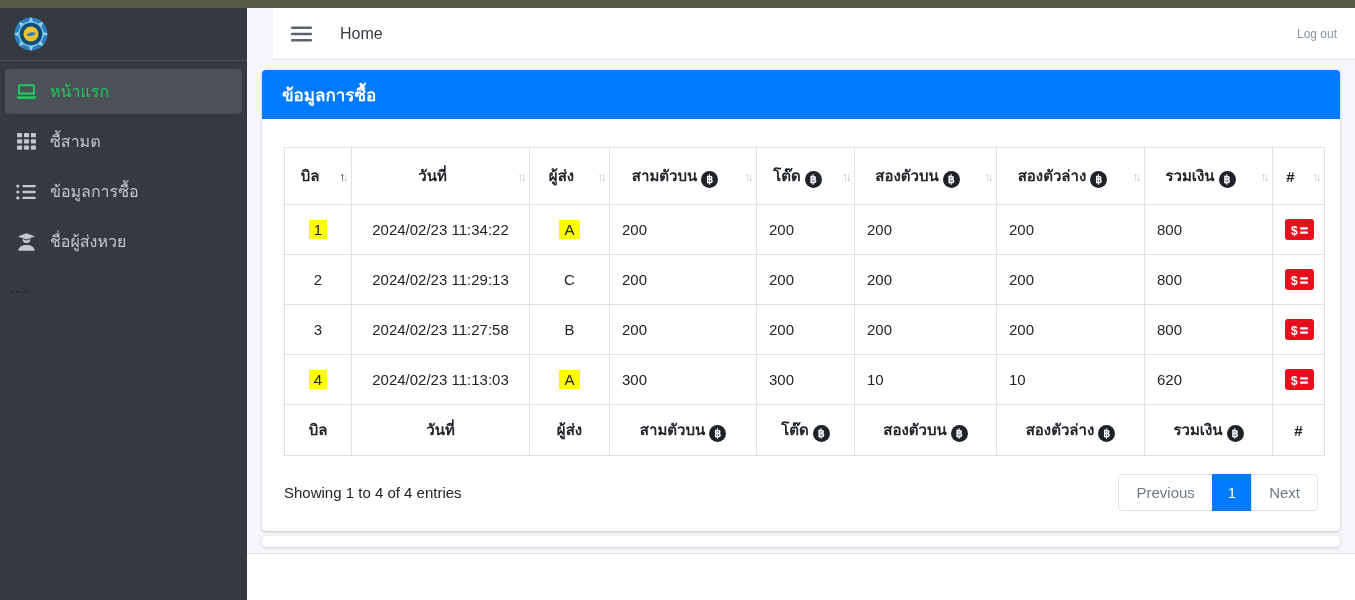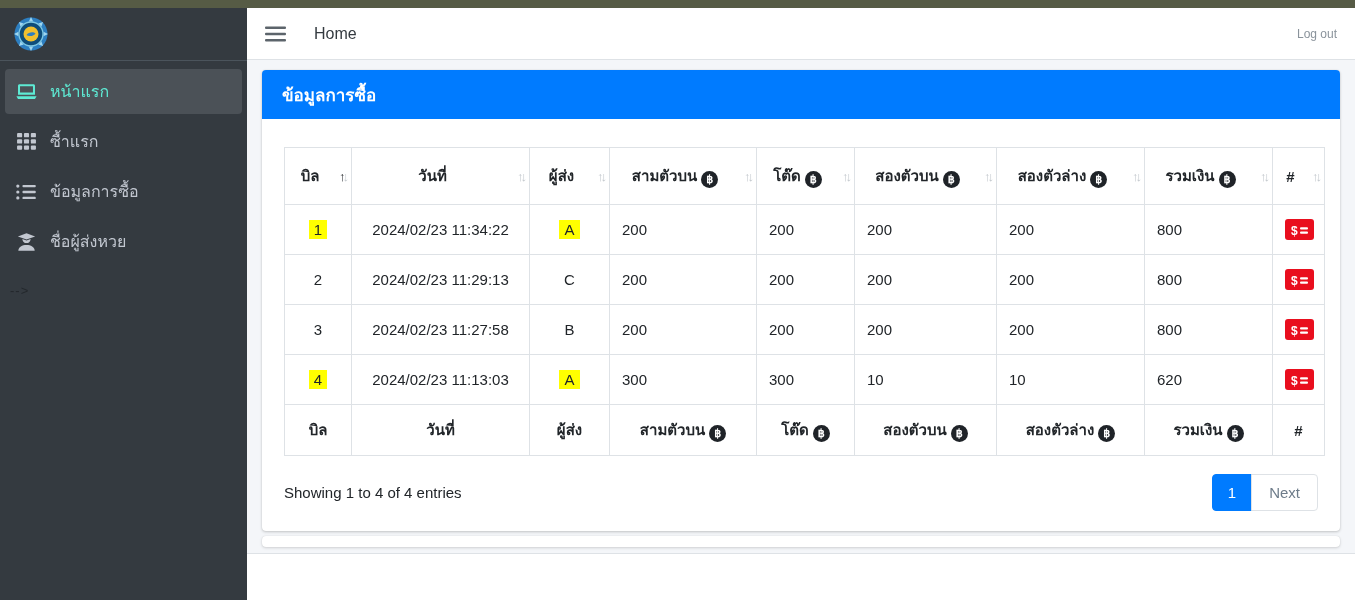--- a/index.html
+++ b/index.html
@@ -11,26 +11,26 @@
     width:1355px; height:600px; overflow:hidden; position:relative;
     font-family:"Liberation Sans", sans-serif; background:#fff; color:#212529;
   }
   .top-strip{position:absolute; top:0; left:0; width:1355px; height:8px; background:var(--strip); z-index:30;}
   
   .sidebar{position:absolute; top:8px; left:0; width:247px; height:592px; background:var(--sidebar); color:#c2c7d0; z-index:20;}
   .brand{display:flex; align-items:center; gap:11px; padding:9px 14px; border-bottom:1px solid #4b545c; color:#fff; font-size:19px;}
   .brand-logo{flex:0 0 auto; width:34px; height:34px;}
   .nav{padding:8px 5px;}
   .nav-item{display:flex; align-items:center; gap:13px; padding:10px 10px; margin-bottom:5px; border-radius:4px; font-size:16px; color:#c2c7d0; cursor:pointer;}
-  .nav-item.active{background:#4b5157; color:#5eead4;}
+  .nav-item.active{background:#4b5157; color:#22c55e;}
   .nav-icon{width:22px; height:20px; display:flex; align-items:center; justify-content:center;}
   .stray{padding:6px 10px; font-size:13px; color:#23282c; letter-spacing:1px;}
   
   .main{position:absolute; top:8px; left:247px; width:1108px; height:592px; background:var(--content);}
-  .navbar{height:52px; background:#fff; border-bottom:1px solid var(--border); display:flex; align-items:center; padding:0 18px;}
+  .navbar{height:52px; background:#fff; border-bottom:1px solid var(--border); display:flex; align-items:center; padding:0 18px;margin-left:26px;}
   .hamburger{color:#5c646b; display:flex; align-items:center; cursor:pointer;}
   .home-link{margin-left:28px; font-size:16px; color:#343a40; cursor:pointer;}
   .logout-link{margin-left:auto; font-size:12px; color:#8a939b; cursor:pointer;}
   .main-footer{position:absolute; left:0; bottom:0; width:100%; height:47px; background:#fff; border-top:1px solid var(--border);}
   
   .card{margin:10px 15px 0; background:#fff; border-radius:4px;
     box-shadow:0 0 1px rgba(0,0,0,.13), 0 1px 3px rgba(0,0,0,.2);}
   .card-header{background:var(--accent); color:#fff; font-weight:bold; font-size:17px; padding:11px 20px; border-radius:4px 4px 0 0;}
   .card-body{padding:28px 22px 20px;}
   .card-strip{margin:5px 15px 0; height:11px; background:#fff; border-radius:4px;
@@ -103,21 +103,21 @@
               <rect x="14.6" y="0" width="5.4" height="4.6" rx="1"></rect>
               <rect x="0" y="6.6" width="5.4" height="4.6" rx="1"></rect>
               <rect x="7.3" y="6.6" width="5.4" height="4.6" rx="1"></rect>
               <rect x="14.6" y="6.6" width="5.4" height="4.6" rx="1"></rect>
               <rect x="0" y="13.2" width="5.4" height="4.6" rx="1"></rect>
               <rect x="7.3" y="13.2" width="5.4" height="4.6" rx="1"></rect>
               <rect x="14.6" y="13.2" width="5.4" height="4.6" rx="1"></rect>
             </g>
           </svg>
         </span>
-        <span>ซื้าแรก</span>
+        <span>ซื้สามต</span>
       </a>
       <a class="nav-item">
         <span class="nav-icon">
           <svg width="20" height="16" viewBox="0 0 22 18">
             <g fill="currentColor">
               <rect x="0" y="0.5" width="3.6" height="3.6" rx="1.8"></rect>
               <rect x="0" y="7.2" width="3.6" height="3.6" rx="1.8"></rect>
               <rect x="0" y="13.9" width="3.6" height="3.6" rx="1.8"></rect>
               <rect x="7" y="1" width="15" height="2.6" rx="1"></rect>
               <rect x="7" y="7.7" width="15" height="2.6" rx="1"></rect>
@@ -258,20 +258,21 @@
               <th style="padding-right: 8px;"><span>สองตัวบน</span><span class="baht">฿</span></th>
               <th style="padding-right: 8px;"><span>สองตัวล่าง</span><span class="baht">฿</span></th>
               <th style="padding-right: 8px;"><span>รวมเงิน</span><span class="baht">฿</span></th>
               <th style="padding-right: 8px;"><span>#</span></th>
             </tr>
           </tfoot>
       </table>
       <div class="table-bottom">
         <div class="dt-info">Showing 1 to 4 of 4 entries</div>
         <div class="pagination">
+          <a class="page">Previous</a>
           <a class="page active">1</a>
           <a class="page">Next</a>
         </div>
       </div>
     </div>
   </div>
   <div class="card-strip"></div>
 
   <div class="main-footer"></div>
 </div>

